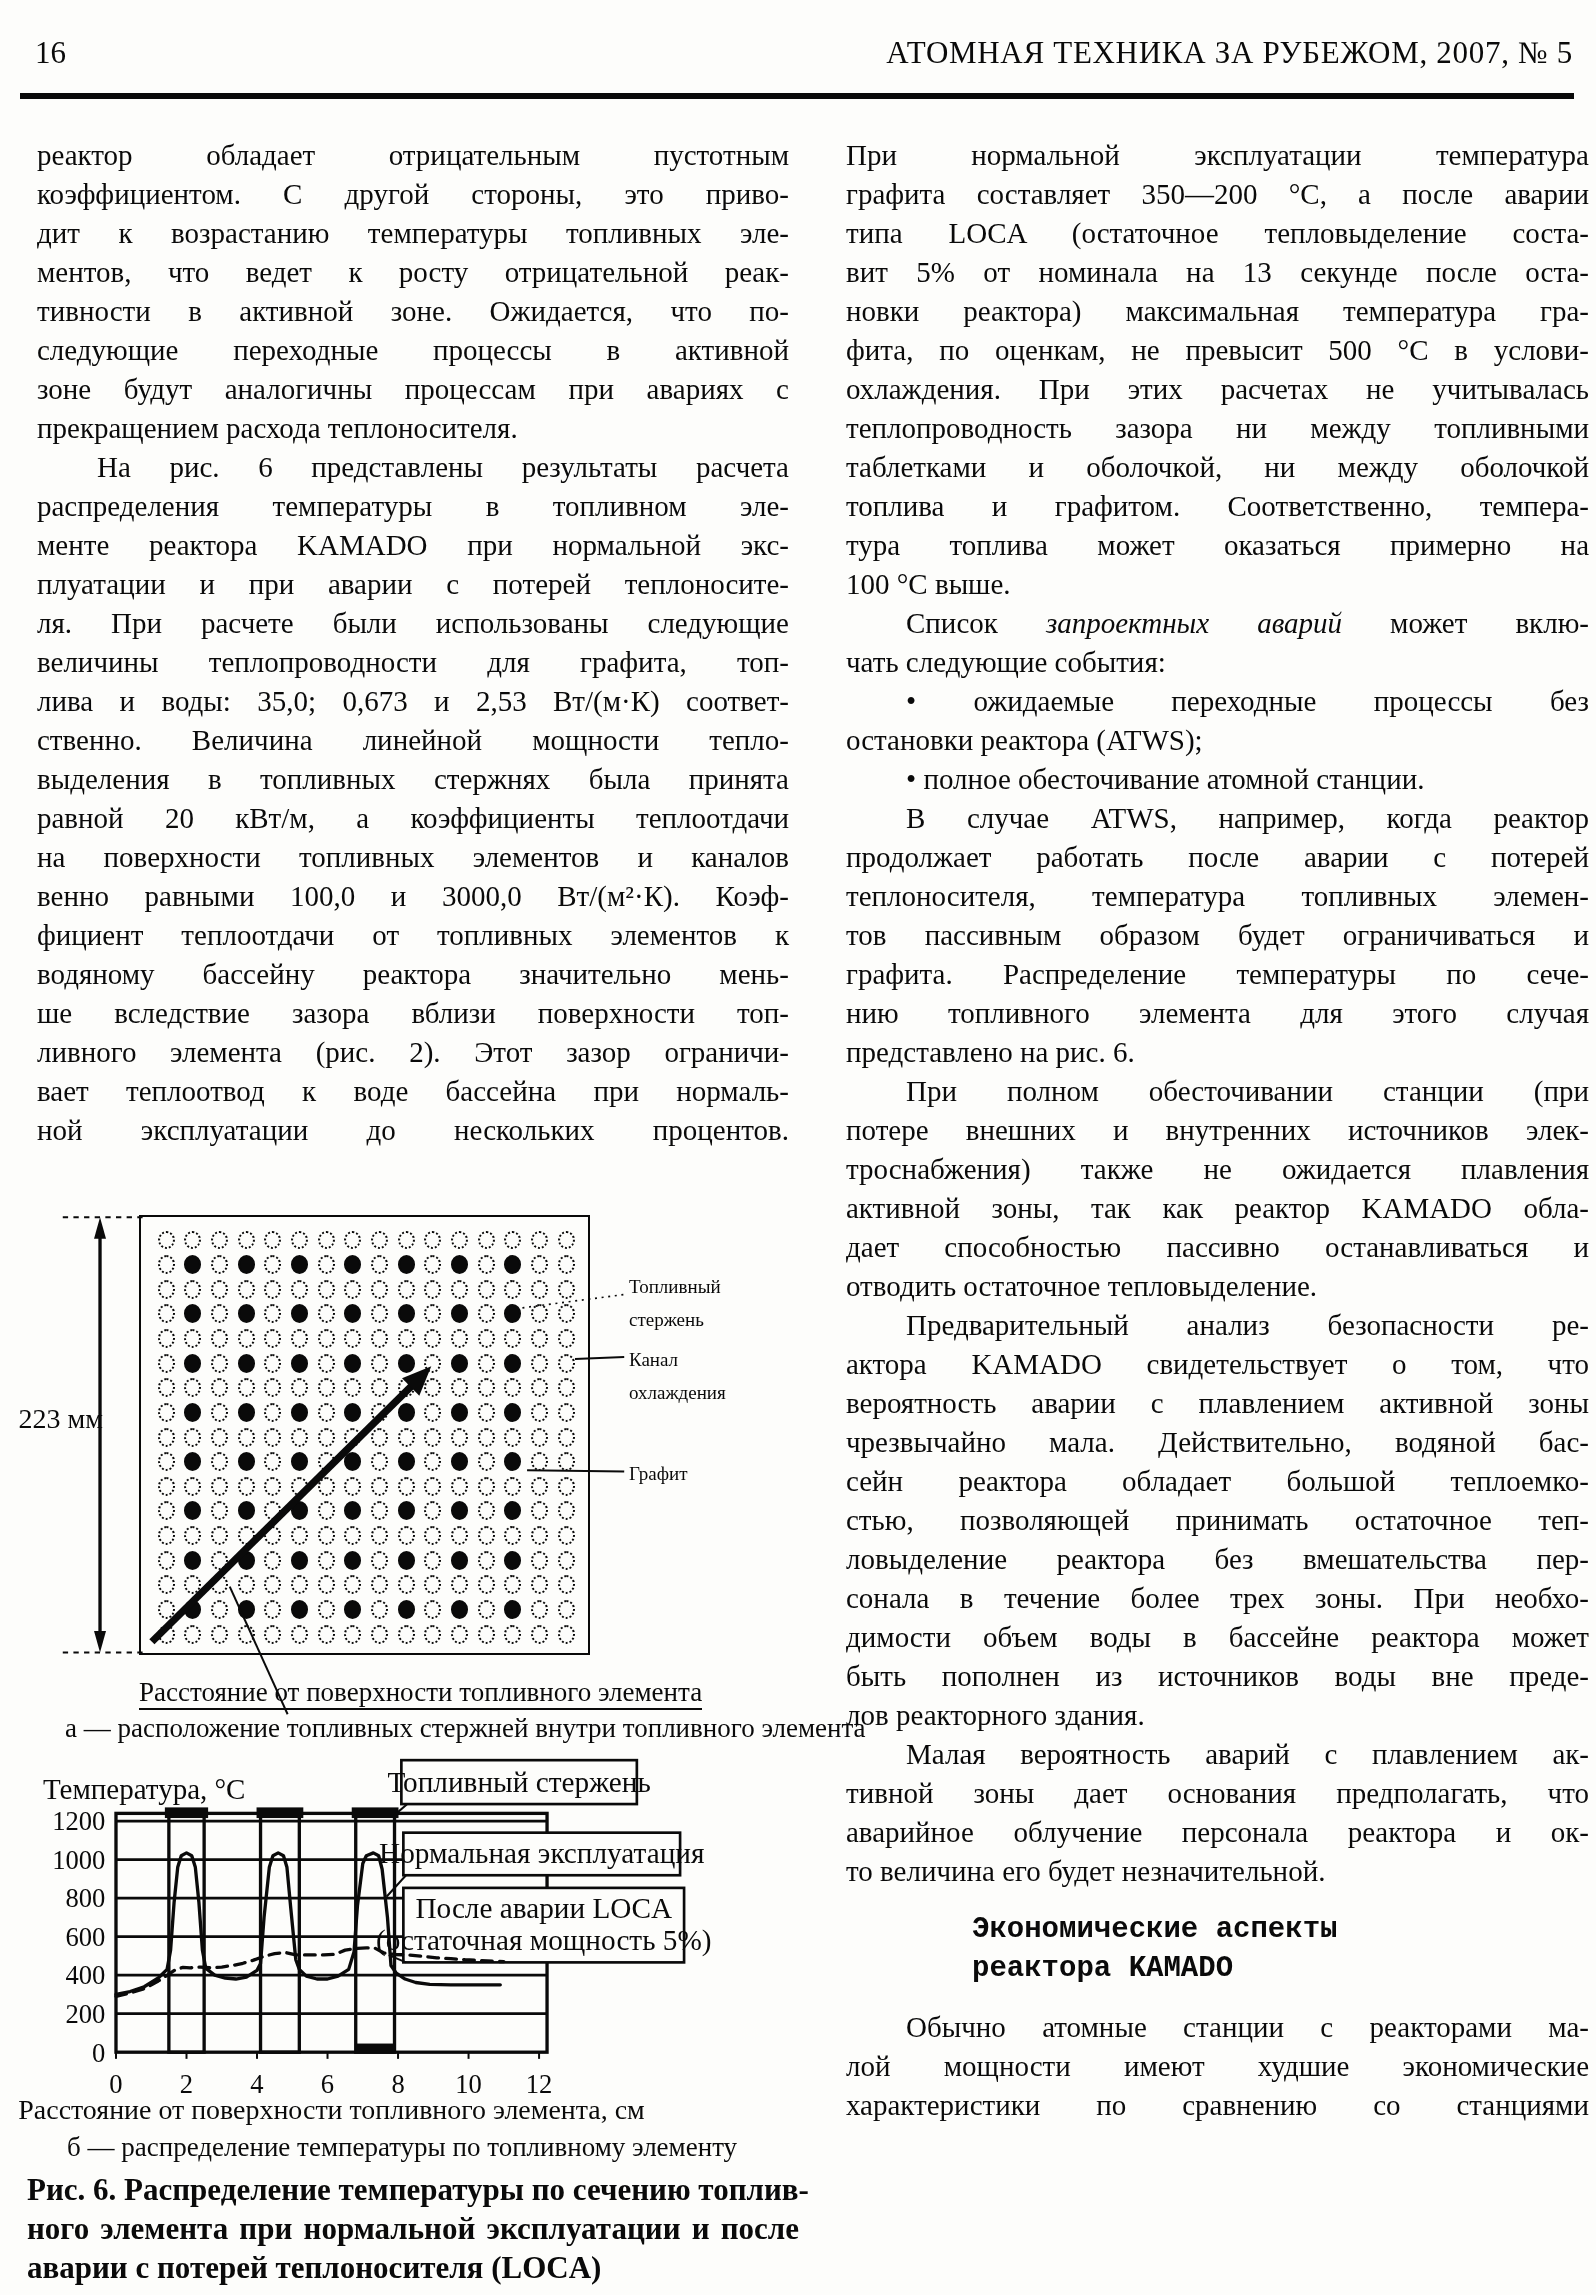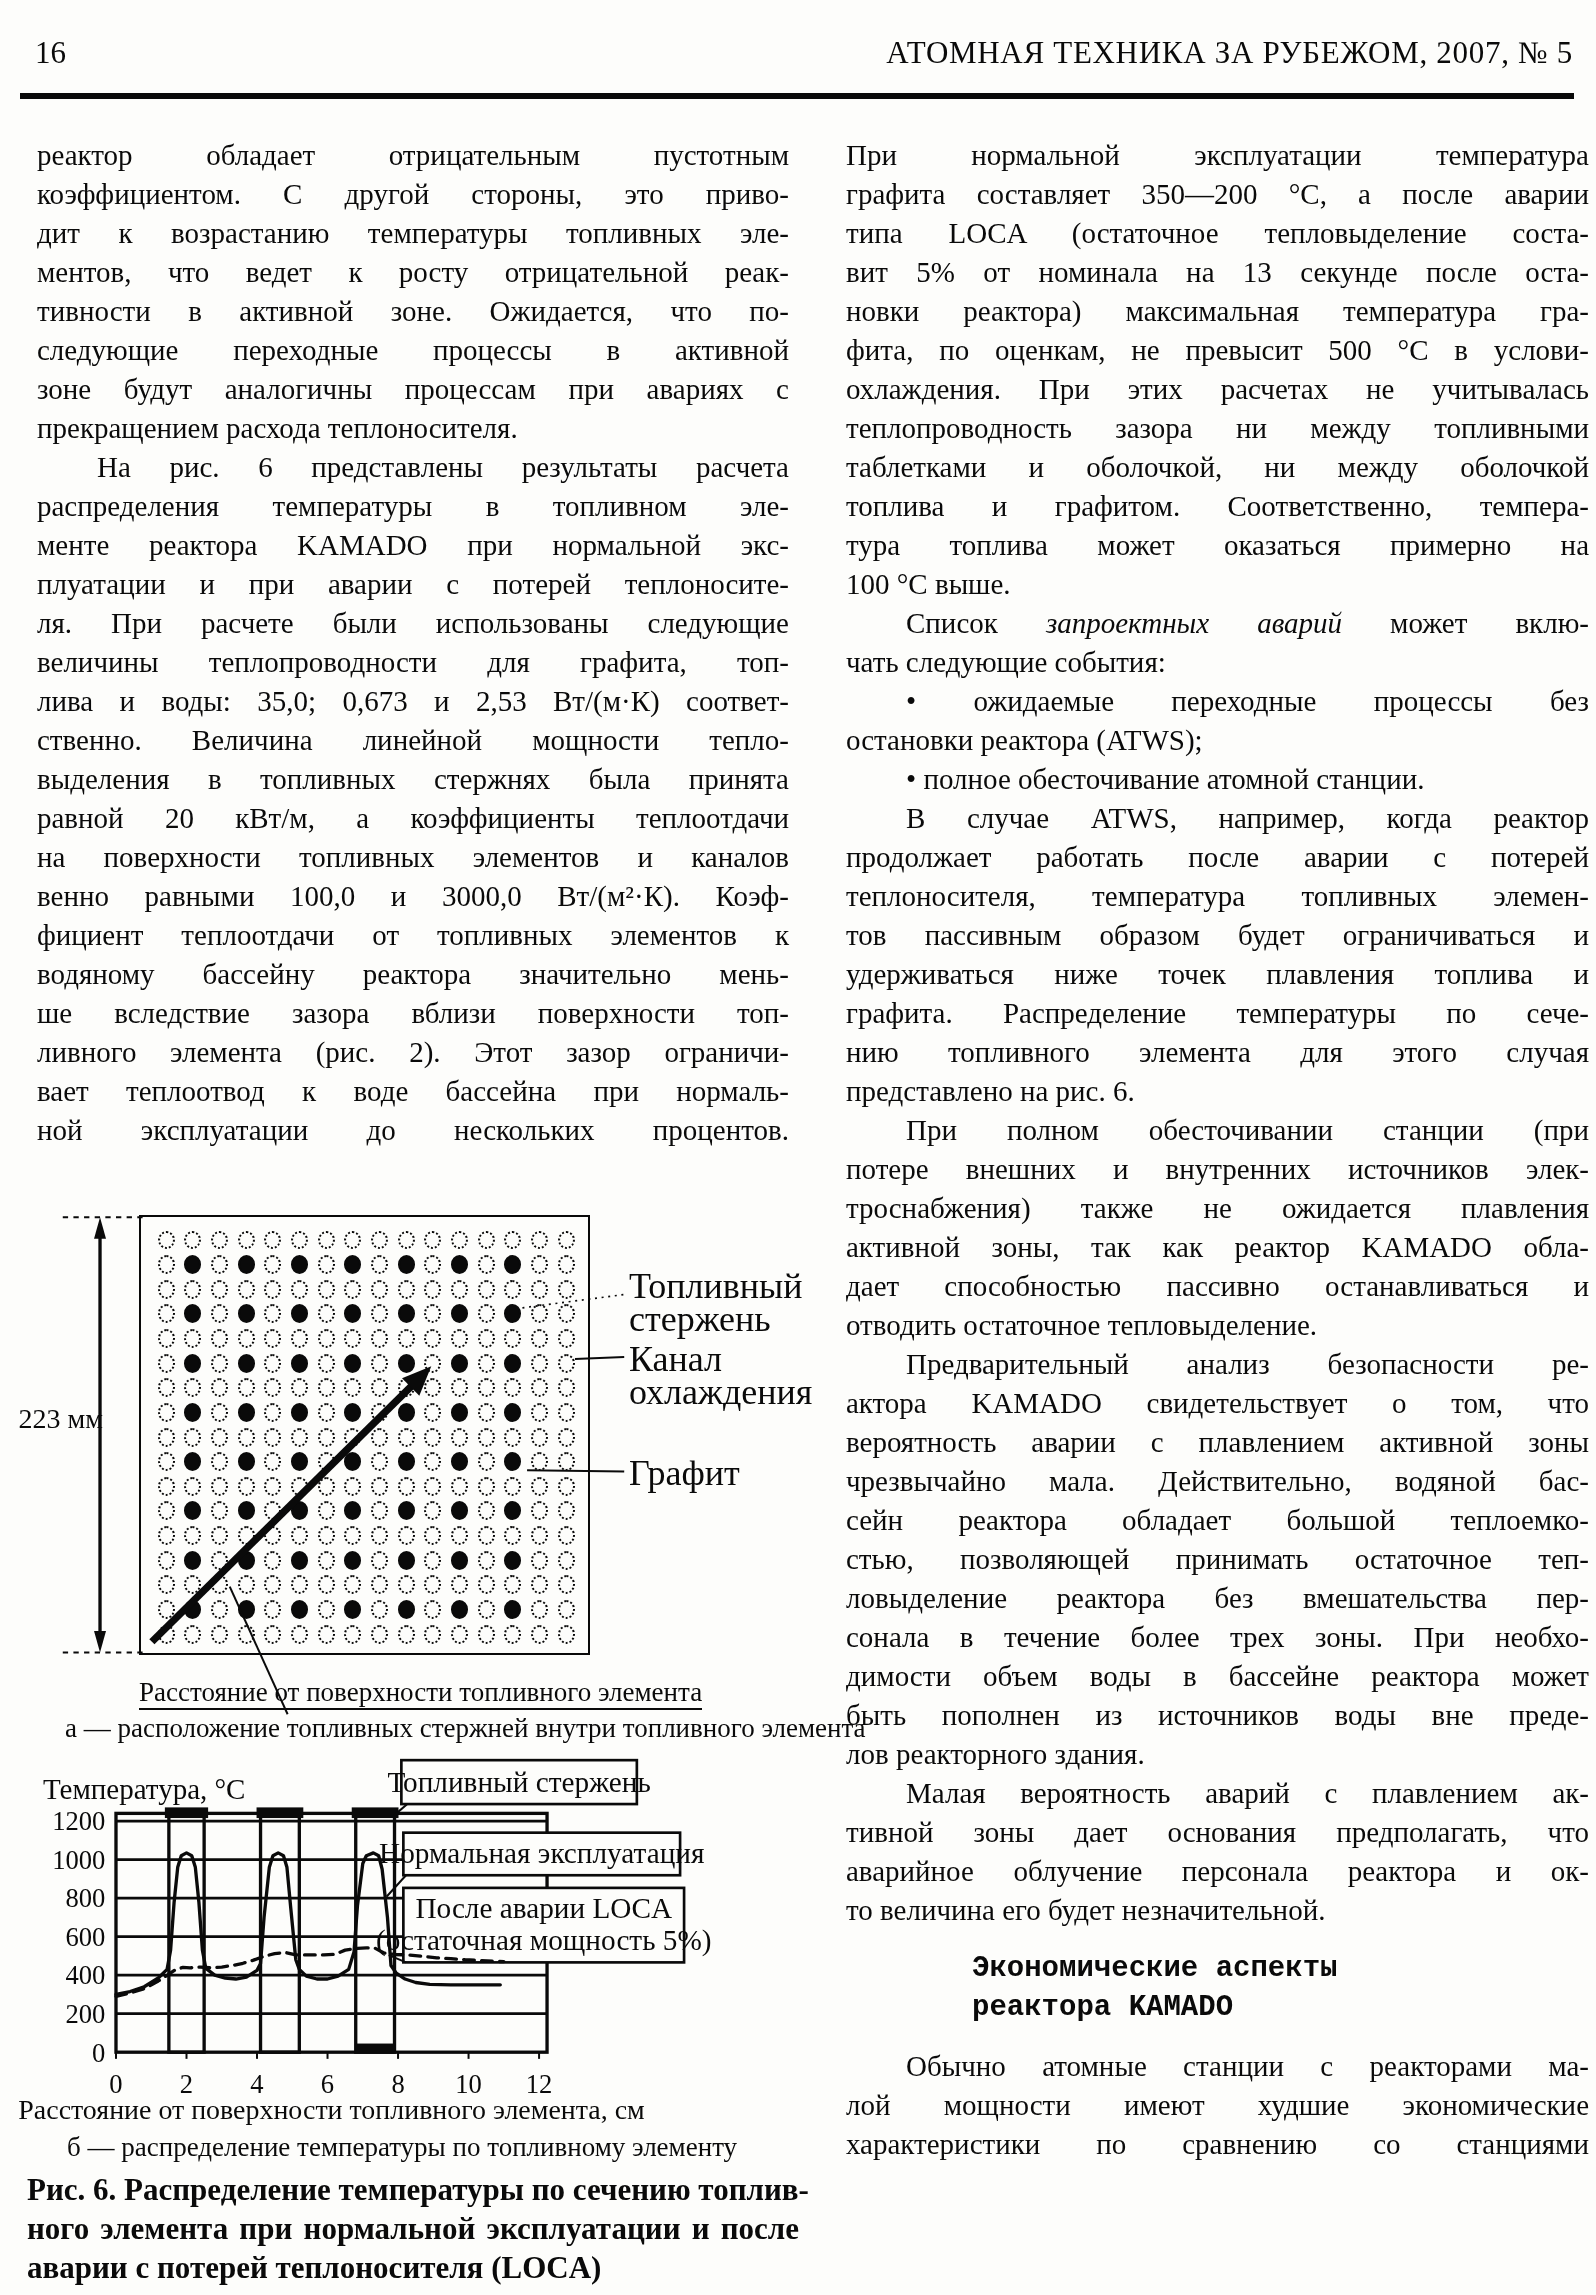--- a/index.html
+++ b/index.html
@@ -15,21 +15,21 @@
   .ln.nj{text-align-last:left;}
   .ln.in{text-indent:60px;}
   .ln .it{font-style:italic;}
   .subhead{font-weight:bold;margin:18.6px 0 20px 126px;}
   .subhead .ln{text-align-last:left;white-space:nowrap;font-family:Liberation Mono, monospace;}
   
   #figbox{position:absolute;left:139px;top:1215px;width:451px;height:440px;border:2.7px solid #090909;box-sizing:border-box;}
   .circ{position:absolute;width:17.3px;height:18.6px;border-radius:50%;box-sizing:border-box;}
   .circ.o{border:2px dotted #0a0a0a;}
   .circ.f{background:#0a0a0a;border:2px solid #0a0a0a;}
-  .figlab{position:absolute;font-size:36px;line-height:33px;white-space:nowrap;}
+  .figlab{position:absolute;font-size:19px;line-height:33px;white-space:nowrap;}
   #dimlab{position:absolute;left:18.6px;top:1403px;font-size:28px;white-space:nowrap;}
   #fig-axis-label{position:absolute;left:139px;top:1677px;width:451px;text-align:center;font-size:27px;white-space:nowrap;}
   #fig-axis-label span{border-bottom:2px solid #0a0a0a;padding-bottom:1.3px;}
   #cap-a{position:absolute;left:65px;top:1713px;font-size:27px;white-space:nowrap;}
   #chart-ylab{position:absolute;left:43px;top:1773px;font-size:29px;white-space:nowrap;}
   #cap-b{position:absolute;left:67px;top:2132px;font-size:27px;white-space:nowrap;}
   #figcap{position:absolute;left:27px;top:2170px;width:772px;font-size:31px;line-height:39px;font-weight:bold;}
   svg#overlay{position:absolute;left:0;top:0;pointer-events:none;}
 </style>
 </head>
@@ -85,21 +85,20 @@
         <div class="ln nj">100 °С выше.</div>
         <div class="ln in"><span>Список </span><span class="it">запроектных аварий</span><span> может вклю-</span></div>
         <div class="ln nj">чать следующие события:</div>
         <div class="ln in">• ожидаемые переходные процессы без</div>
         <div class="ln nj">остановки реактора (ATWS);</div>
         <div class="ln nj in">• полное обесточивание атомной станции.</div>
         <div class="ln in">В случае ATWS, например, когда реактор</div>
         <div class="ln">продолжает работать после аварии с потерей</div>
         <div class="ln">теплоносителя, температура топливных элемен-</div>
         <div class="ln">тов пассивным образом будет ограничиваться и</div>
-        <div class="ln">удерживаться ниже точек плавления топлива и</div>
         <div class="ln">графита. Распределение температуры по сече-</div>
         <div class="ln">нию топливного элемента для этого случая</div>
         <div class="ln nj">представлено на рис. 6.</div>
         <div class="ln in">При полном обесточивании станции (при</div>
         <div class="ln">потере внешних и внутренних источников элек-</div>
         <div class="ln">троснабжения) также не ожидается плавления</div>
         <div class="ln">активной зоны, так как реактор KAMADO обла-</div>
         <div class="ln">дает способностью пассивно останавливаться и</div>
         <div class="ln nj">отводить остаточное тепловыделение.</div>
         <div class="ln in">Предварительный анализ безопасности ре-</div>

